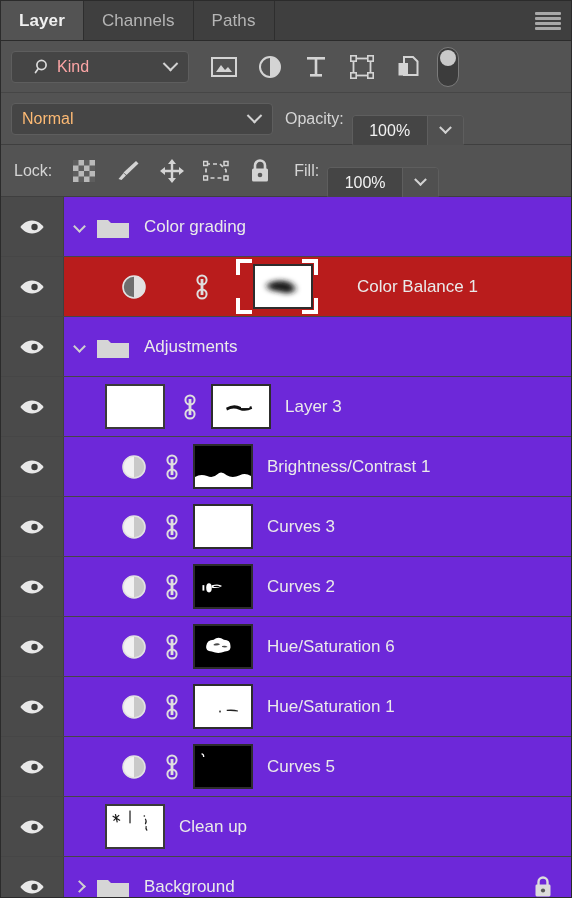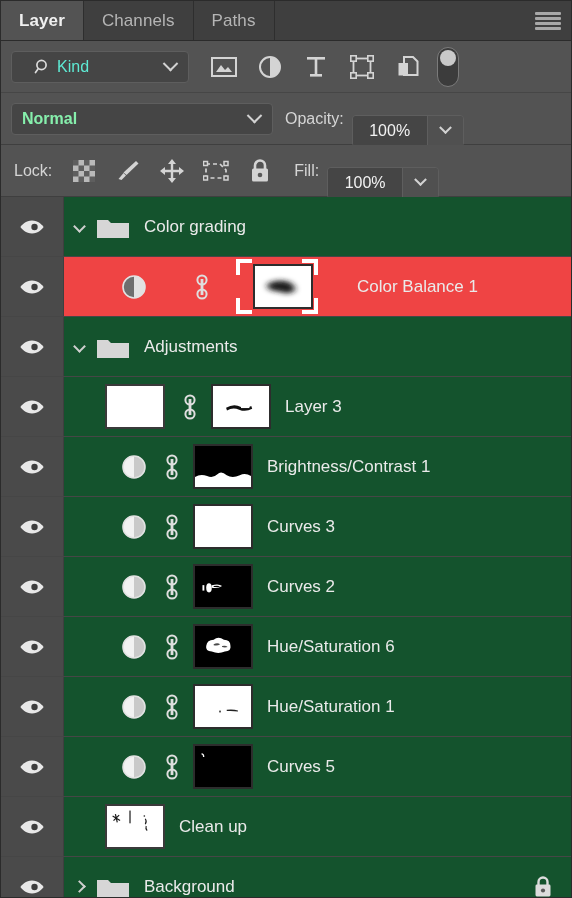--- a/index.html
+++ b/index.html
@@ -58,21 +58,21 @@
   .kind-select {
     width: 178px; height: 32px;
     background: #454545;
     border: 1px solid #5e5e5e;
     border-radius: 4px;
     display: flex; align-items: center;
     padding: 0 8px;
     position: relative;
   }
   .kind-select .mag { margin: 0 5px 0 14px; }
-  .kind-label { font-size: 16px; color: #5eead4; }
+  .kind-label { font-size: 16px; color: #fca5a5; }
   .kind-select .chev { position: absolute; right: 12px; }
   .chev {
     width: 11px; height: 11px;
     border-right: 2px solid #d2d2d2;
     border-bottom: 2px solid #d2d2d2;
     transform: rotate(45deg) translate(-2px,-2px);
   }
   .ficons { display: flex; align-items: center; gap: 0; margin-left: 12px; }
   .ficon {
     width: 46px; height: 40px;
@@ -103,21 +103,21 @@
   }
   .blend-select {
     width: 262px; height: 32px;
     background: #454545;
     border: 1px solid #5e5e5e;
     border-radius: 4px;
     display: flex; align-items: center;
     padding: 0 10px;
     position: relative;
   }
-  .blend-select .blend-label { font-size: 16px; color: #86efac; font-weight: bold; }
+  .blend-select .blend-label { font-size: 16px; color: #fdba74; }
   .blend-select .chev { position: absolute; right: 12px; }
   .field-label {
     font-size: 16px; color: #d5d5d5;
     margin: 0 8px 0 12px;
     white-space: nowrap;
   }
   .numfield {
     height: 32px;
     display: flex; align-items: stretch;
     border: 1px solid #5e5e5e;
@@ -156,30 +156,30 @@
   }
 
   
   .layerlist { flex: 1; overflow: hidden; background: #535353; }
   .row {
     height: 60px;
     display: flex; align-items: stretch;
     border-bottom: 1px solid #464646;
     position: relative;
   }
-  .row.selected .body { background: #ef4444; gap: 30px; }
+  .row.selected .body { background: #b91c1c; gap: 30px; }
   .eyecol {
     width: 63px; min-width: 63px;
     background: #4a4a4a;
     display: flex; align-items: center; justify-content: center;
     border-right: 1px solid #3f3f3f;
   }
   .body {
     flex: 1;
-    background: #14532d;
+    background: #6d28d9;
     display: flex; align-items: center;
     position: relative;
     padding-right: 10px;
   }
   .disc { width: 14px; display: flex; align-items: center; justify-content: center; margin-left: 8px; }
   .grp-chev {
     width: 9px; height: 9px;
     border-right: 2px solid #cfcfcf;
     border-bottom: 2px solid #cfcfcf;
   }

